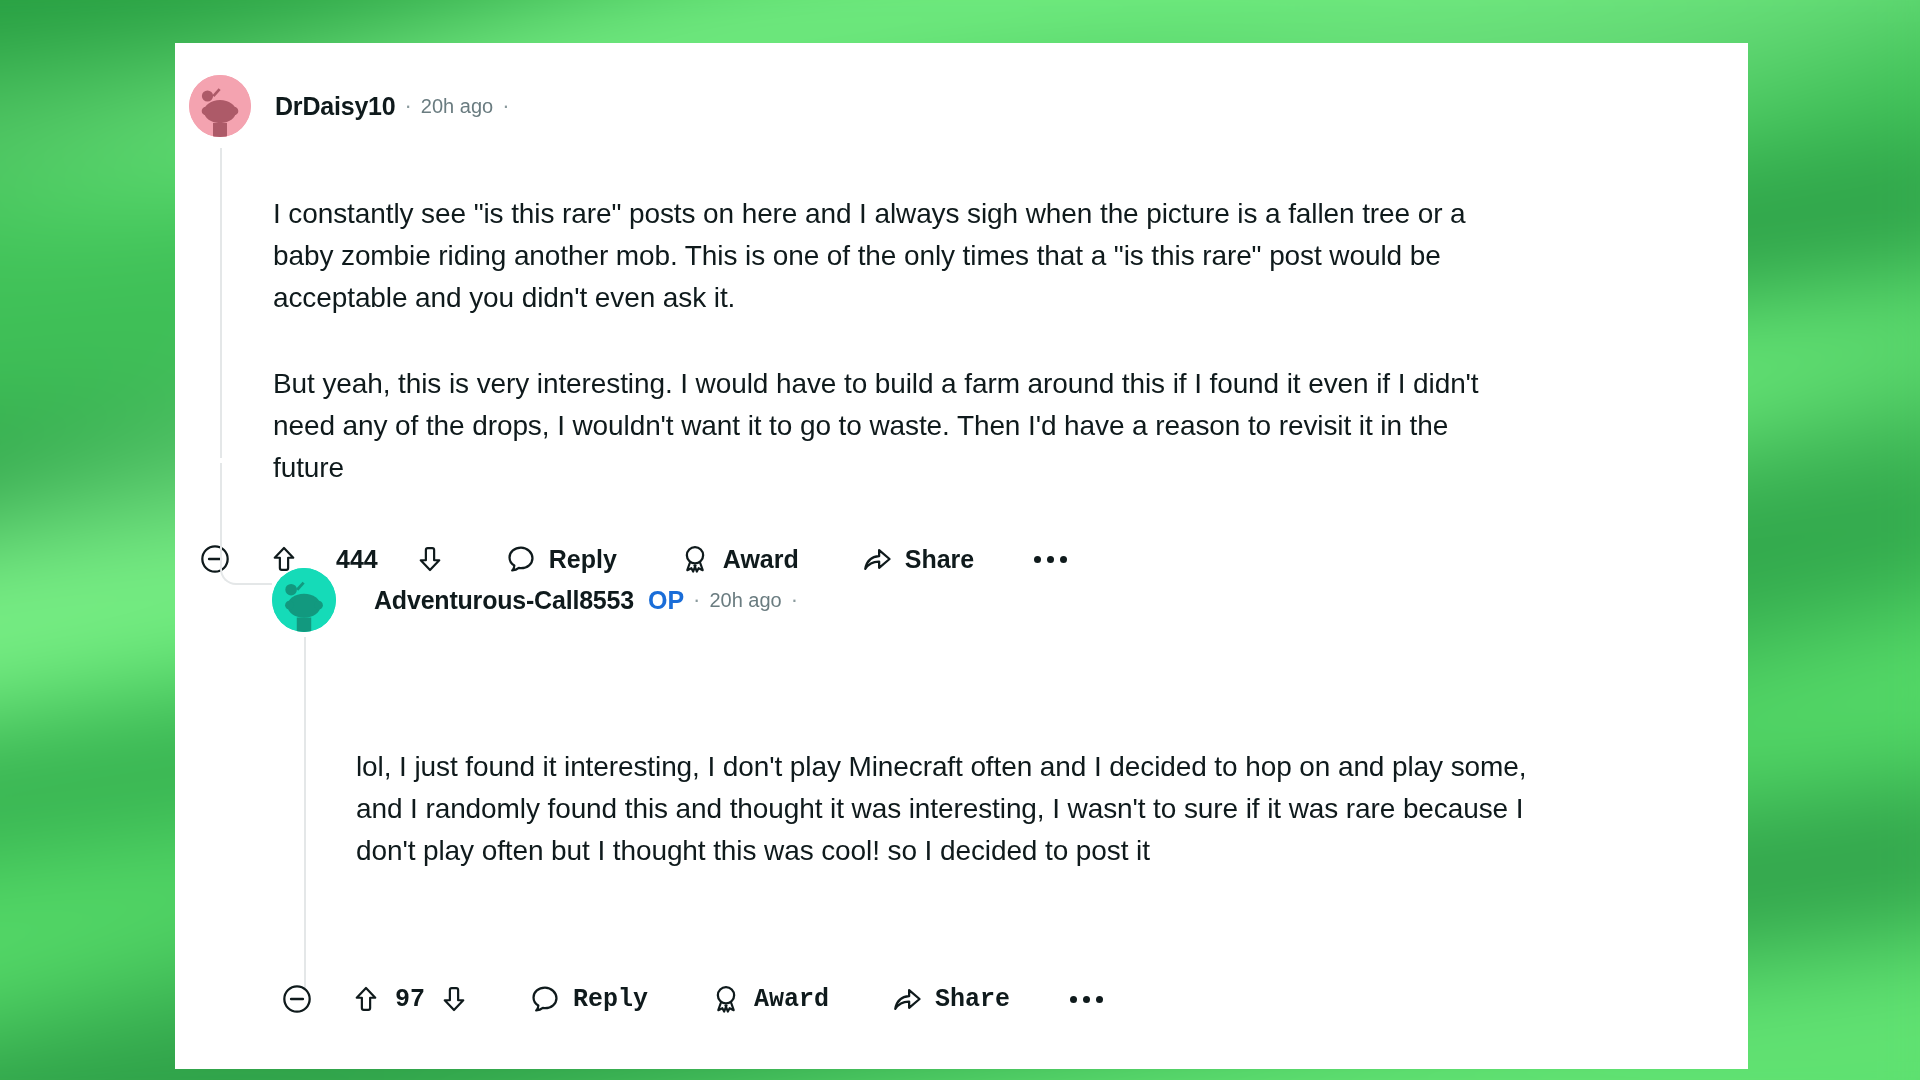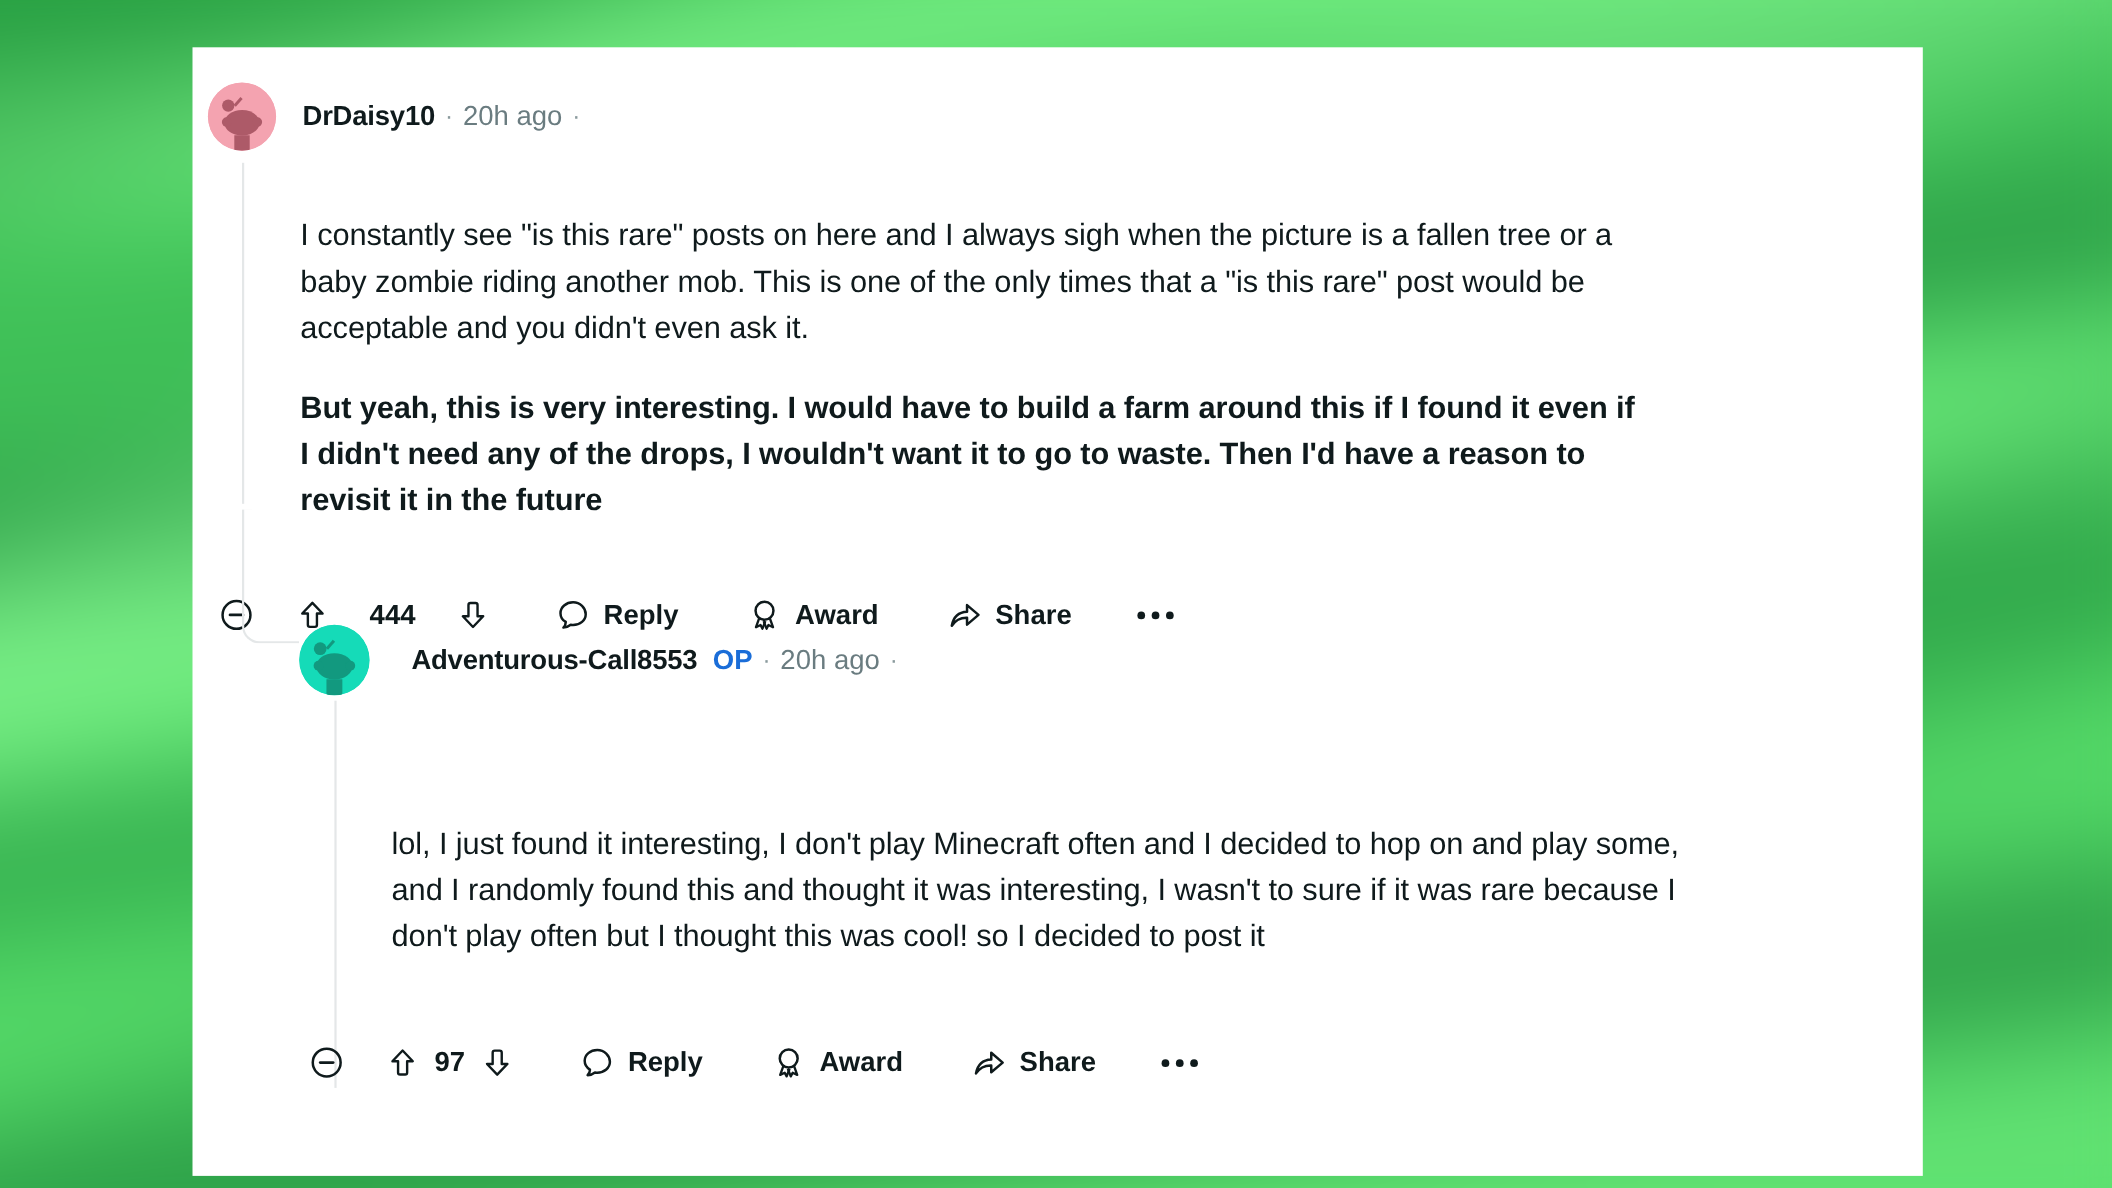--- a/index.html
+++ b/index.html
@@ -64,31 +64,31 @@
     font-weight: bold;
     color: #1a6dd8;
     margin-left: 14px;
   }
   .dot {
     color: #8a9a9d;
     font-size: 22px;
     margin: 0 9px;
   }
   .ts {
-    font-size: 25px;
+    font-size: 20px;
     color: #6a7c80;
   }
 
   .c-body p {
     font-size: 28px;
     line-height: 42px;
     color: #0f1a1c;
     letter-spacing: -0.1px;
   }
-  .c-body p + p { margin-top: 31px; font-weight: bold; }
+  .c-body p + p { margin-top: 44px; }
 
   
   .actions {
     display: flex;
     align-items: center;
   }
   .act {
     display: flex;
     align-items: center;
     gap: 12px;
@@ -274,21 +274,21 @@
         <span class="dot">·</span>
         <span class="ts">20h ago</span>
         <span class="dot">·</span>
       </div>
     </div>
 
     <div class="c-body" style="position:absolute; left:181px; top:703px; width:1218px;">
       <p>lol, I just found it interesting, I don't play Minecraft often and I decided to hop on and play some, and I randomly found this and thought it was interesting, I wasn't to sure if it was rare because I don't play often but I thought this was cool! so I decided to post it</p>
     </div>
 
-    <div class="actions" style="position:absolute; left:106px; top:907px; gap:0;">
+    <div class="actions" style="position:absolute; left:106px; top:940px; gap:0;font-family:Liberation Mono, monospace;">
 
       <div class="act" style="gap:0;">
         <svg width="32" height="32" viewBox="0 0 24 24">
           <circle cx="12" cy="12" r="9.5" fill="none" stroke="#0f1a1c" stroke-width="1.7"></circle>
           <line x1="7.6" y1="12" x2="16.4" y2="12" stroke="#0f1a1c" stroke-width="1.9" stroke-linecap="round"></line>
         </svg>
         <span></span>
       </div>
 
       <div class="votes" style="margin-left:38px;">

